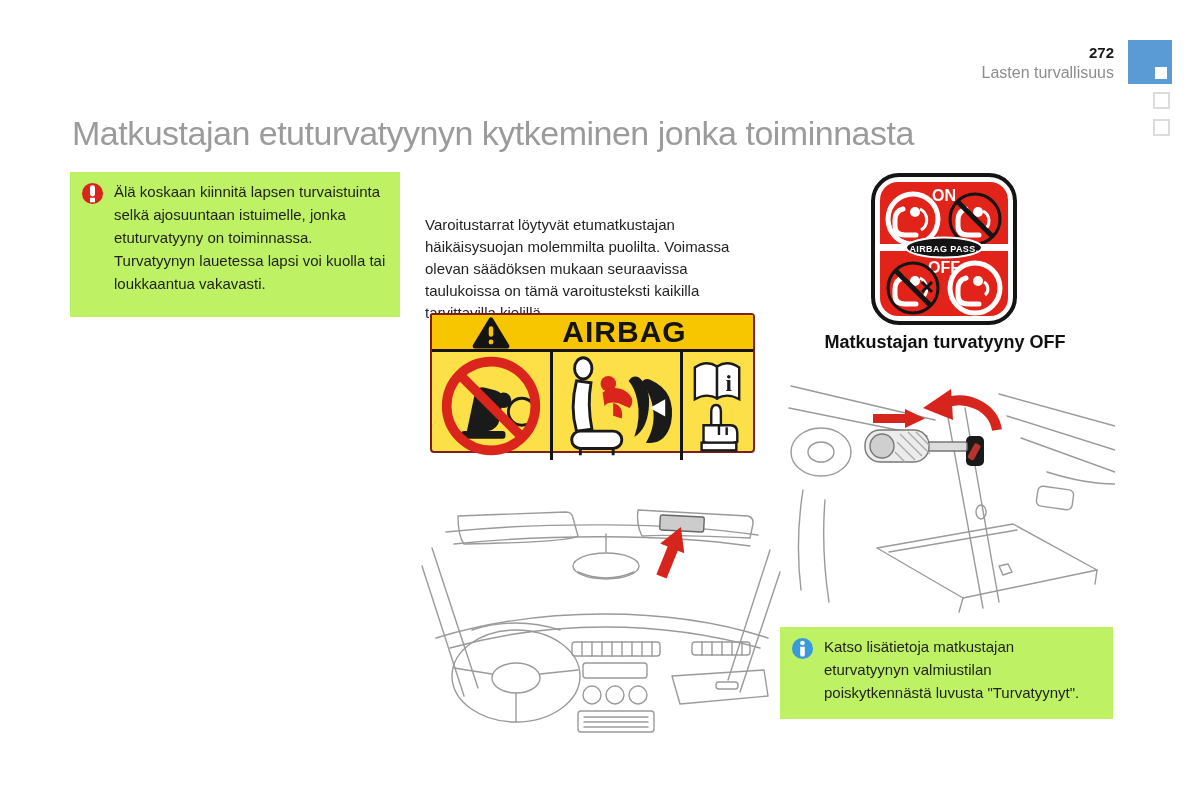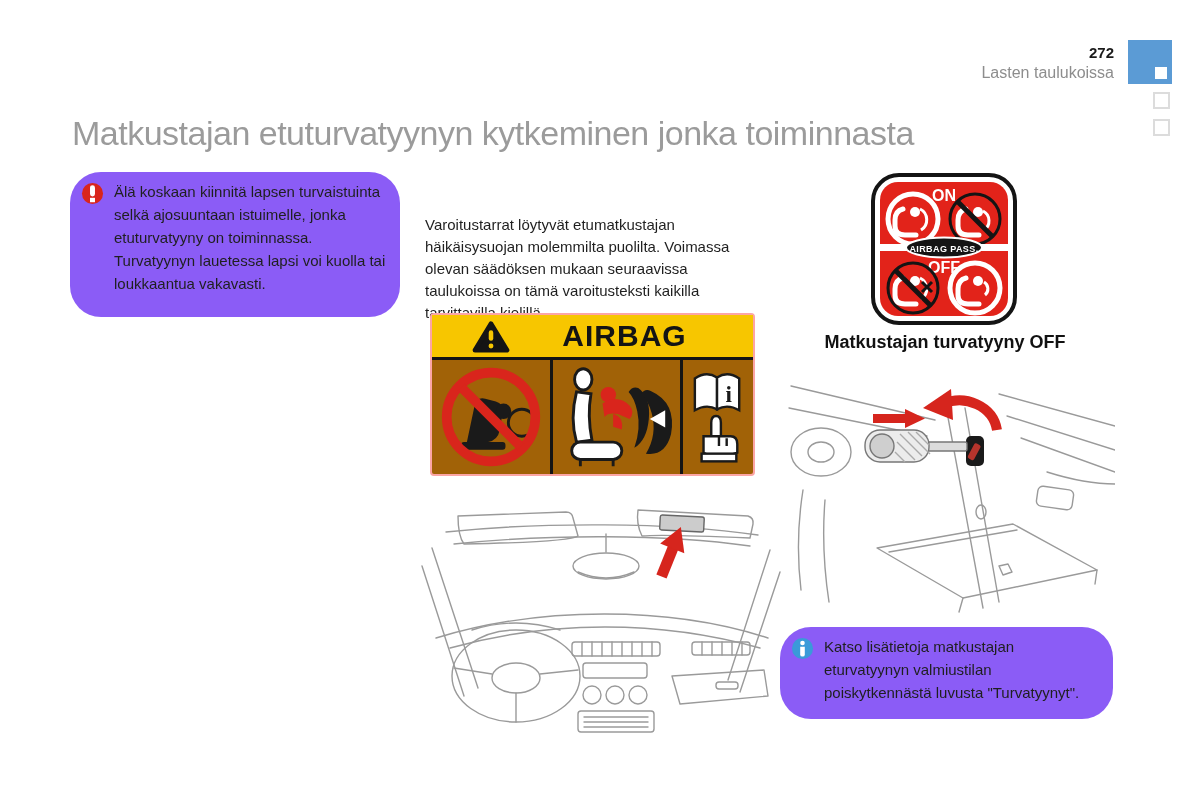--- a/index.html
+++ b/index.html
@@ -10,29 +10,29 @@
   
   .page-number{position:absolute;top:44px;right:86px;font-size:15px;font-weight:bold;color:#1a1a1a;}
   .chapter-title{position:absolute;top:64px;right:86px;font-size:16px;color:#8d8d8d;white-space:nowrap;}
   .blue-square{position:absolute;top:40px;right:28px;width:44px;height:44px;background:#5b9bd5;}
   .blue-square .inner-white{position:absolute;right:5px;bottom:5px;width:12px;height:12px;background:#ffffff;}
   .outline-square{position:absolute;right:30px;width:13px;height:13px;border:2px solid #dcdcdc;background:#fff;}
   .sq1{top:92px;} .sq2{top:119px;}
   
   .doc-title{position:absolute;left:72px;top:114px;font-size:34px;color:#9b9b9b;letter-spacing:-0.5px;white-space:nowrap;}
   
-  .gray-box{position:absolute;background:#8b5cf6;border-radius:31px;}
+  .gray-box{position:absolute;background:#bef264;}
   .warning-box{left:70px;top:172px;width:330px;height:145px;}
   .info-box{left:780px;top:627px;width:333px;height:92px;}
   .box-icon{position:absolute;left:11px;top:10px;width:23px;height:23px;}
   .box-text{position:absolute;left:44px;top:8px;right:10px;font-size:15px;line-height:23px;color:#1f1f1f;}
   
   .intro-text{position:absolute;left:425px;top:169px;width:340px;font-size:15px;line-height:22px;color:#1f1f1f;margin-top:45px;}
   
-  .airbag-label{position:absolute;left:430px;top:313px;width:325px;height:163px;border:2px solid #fca5a5;border-radius:4px;display:flex;flex-direction:column;background:#a16207;box-sizing:border-box;}
+  .airbag-label{position:absolute;left:430px;top:313px;width:325px;height:140px;border:2px solid #7f1d1d;border-radius:4px;display:flex;flex-direction:column;background:#fde047;box-sizing:border-box;}
   .airbag-label .label-header{height:42px;background:#f7c600;border-bottom:3px solid #141414;display:flex;align-items:center;}
   .airbag-label .label-header svg{margin-left:40px;}
   .airbag-label .label-title{flex:1;text-align:center;font-weight:bold;font-size:30px;letter-spacing:1px;color:#141414;padding-right:14px;}
   .airbag-label .label-body{flex:1;display:flex;}
   .airbag-label .cell{display:flex;align-items:center;justify-content:center;box-sizing:border-box;}
   .cell-1{width:121px;border-right:3px solid #141414;}
   .cell-2{flex:1;border-right:3px solid #141414;}
   .cell-3{width:70px;}
   
   .sticker{position:absolute;left:870px;top:172px;}
@@ -41,21 +41,21 @@
   .fig-dashboard{position:absolute;left:420px;top:480px;}
   .fig-key{position:absolute;left:785px;top:380px;}
   .lineart{stroke:#9a9a9a;stroke-width:1.4;fill:none;stroke-linecap:round;stroke-linejoin:round;}
 </style>
 </head>
 <body>
 
 <div class="page">
 
   <div class="page-number">272</div>
-  <div class="chapter-title">Lasten taulukoissa</div>
+  <div class="chapter-title">Lasten turvallisuus</div>
   <div class="blue-square">
     <div class="inner-white"></div>
   </div>
   <div class="outline-square sq1"></div>
   <div class="outline-square sq2"></div>
 
   <h1 class="doc-title" style="margin:0;font-weight:normal;">Matkustajan etuturvatyynyn kytkeminen jonka toiminnasta</h1>
 
   <div class="gray-box warning-box">
     <svg class="box-icon" viewBox="0 0 24 24">

